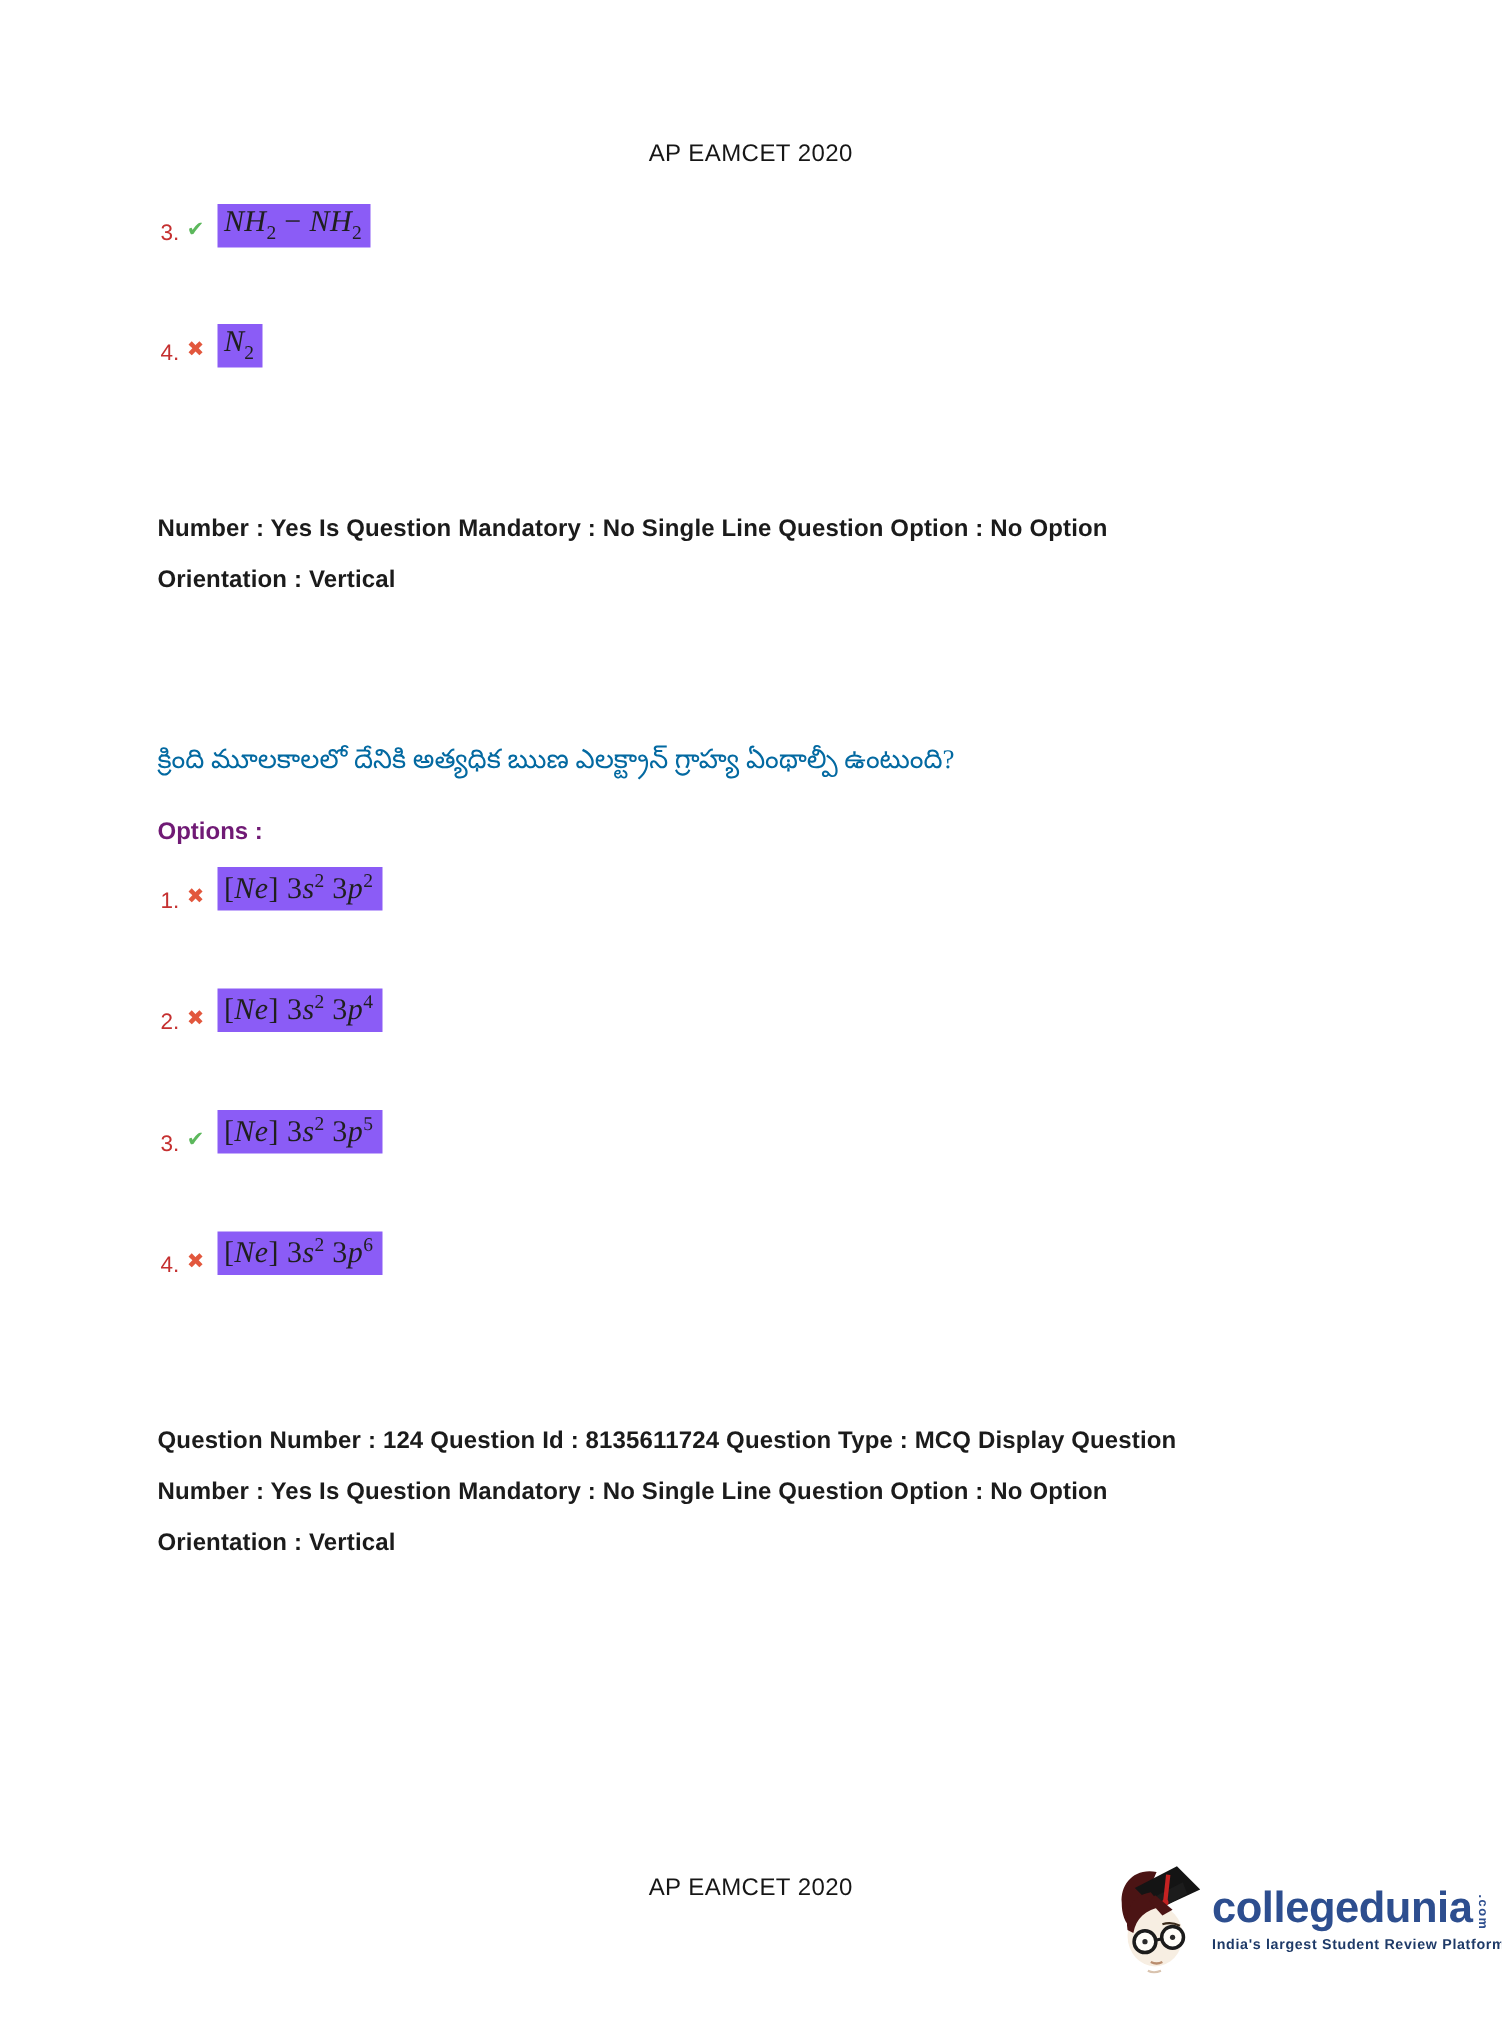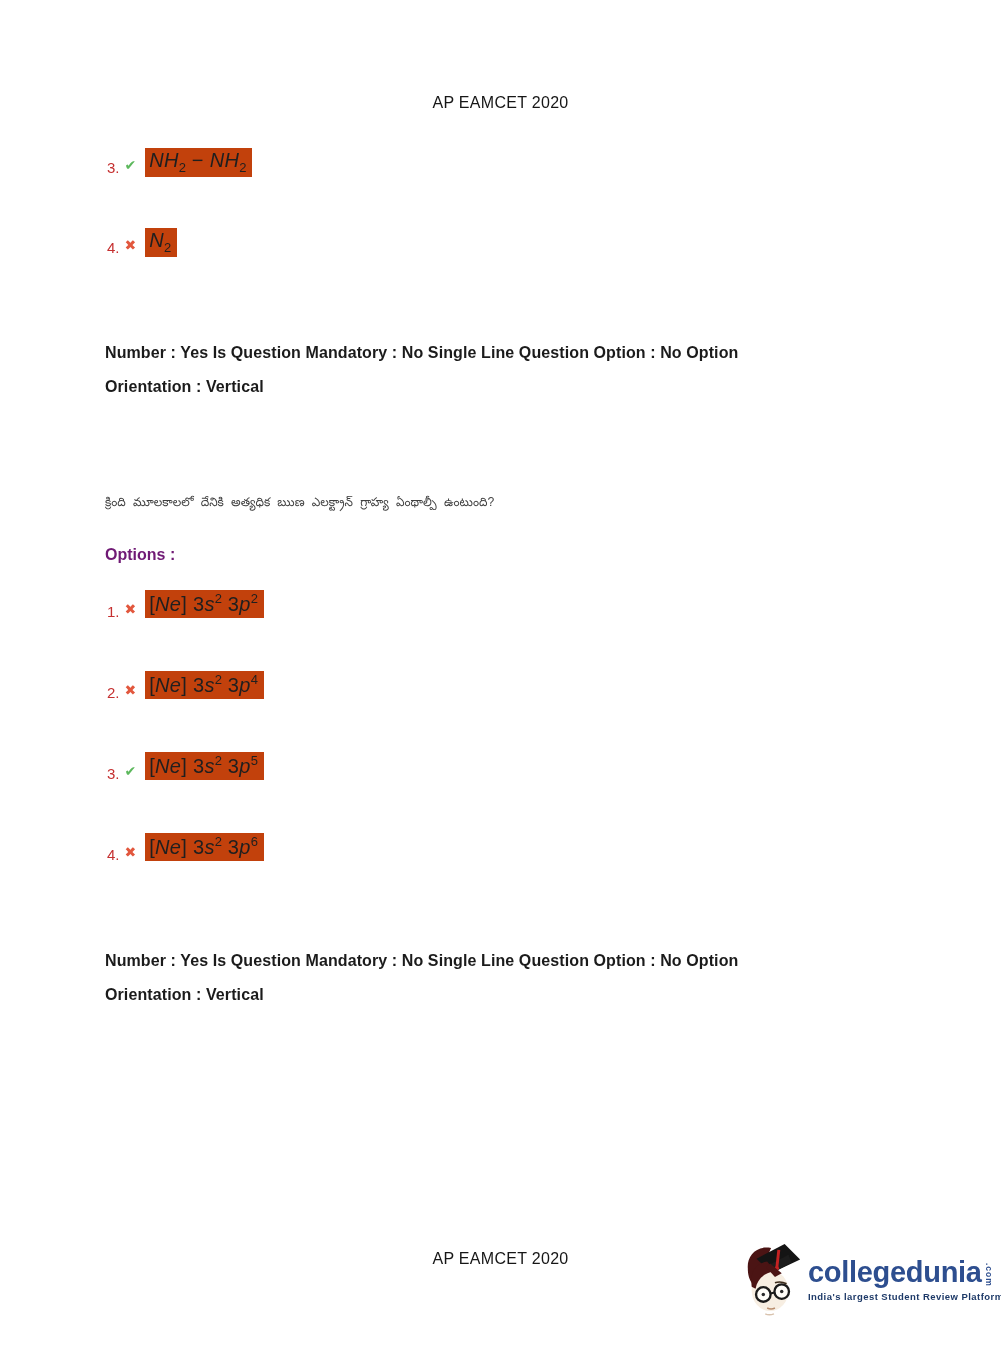--- a/index.html
+++ b/index.html
@@ -16,37 +16,36 @@
   .meta-block { position:absolute; left:105px; width:850px; }
   .meta-line {
     font-weight:bold; font-size:16px; line-height:34px;
     color:#1b1b1b; white-space:nowrap; letter-spacing:0.1px;
   }
   .q-en {
     position:absolute; left:110px;
     font-family:"Liberation Serif", serif; font-size:17px; color:#222222;
   }
   .q-te {
-    position:absolute; left:105px; font-size:12px; color:#404040;
-    font-family:Liberation Mono, monospace;
+    position:absolute; left:105px; font-size:18px; color:#0369a1;
+    font-family:Liberation Serif, serif;
   }
   .options-label { position:absolute; left:105px; font-weight:bold; font-size:16px; color:#701a75; }
   .option-row {
     position:absolute; left:107px;
     display:flex; align-items:baseline;
   }
   .opt-num { font-size:15px; color:#c53030; position:relative; top:6px; }
   .opt-mark { font-size:14px; position:relative; top:3px; margin-left:5px; }
   .opt-mark[data-mark="correct"] { color:#5cb85c; }
   .opt-mark[data-mark="wrong"]   { color:#e2573d; }
   .opt-formula {
-    font-family:Liberation Sans, sans-serif; font-size:20px; color:#1f1f1f;
-    margin-left:9px; background:#c2410c; padding:1px 6px 2px 4px;
+    font-family:Liberation Serif, serif; font-size:20px; color:#1f1f1f;
+    margin-left:9px; background:#8b5cf6; padding:1px 6px 2px 4px;
     letter-spacing:0.3px;
-    margin-top:12px;
   }
   .opt-formula .it { font-style:italic; }
   .opt-formula sub, .opt-formula sup { font-size:13px; letter-spacing:0; }
   .opt-formula sup { vertical-align:super; }
   .opt-formula sub { vertical-align:sub; }
 
   .logo {
     position:absolute; left:742px; top:1240px;
     display:flex; align-items:flex-start;
   }
@@ -109,20 +108,21 @@
     <span class="opt-mark" data-mark="correct">✔</span>
     <span class="opt-formula"><span>[</span><span class="it">Ne</span><span>] 3</span><span class="it">s</span><sup>2</sup><span> 3</span><span class="it">p</span><sup>5</sup></span>
   </div>
   <div class="option-row" style="top:821px">
     <span class="opt-num">4.</span>
     <span class="opt-mark" data-mark="wrong">✖</span>
     <span class="opt-formula"><span>[</span><span class="it">Ne</span><span>] 3</span><span class="it">s</span><sup>2</sup><span> 3</span><span class="it">p</span><sup>6</sup></span>
   </div>
 
   <div class="meta-block" style="top:944px">
+    <div class="meta-line">Question Number : 124 Question Id : 8135611724 Question Type : MCQ Display Question</div>
     <div class="meta-line">Number : Yes Is Question Mandatory : No Single Line Question Option : No Option</div>
     <div class="meta-line">Orientation : Vertical</div>
   </div>
 
   <div class="center-title" style="top:1250px">AP EAMCET 2020</div>
 
   <div class="logo">
     <svg class="mascot" viewBox="0 0 64 78" width="62" height="76" aria-hidden="true">
       <path d="M30,8 C14,5 5,17 6,29 C6,37 8,43 13,47 L19,30 L27,15 Z" fill="#4b1414"></path>
       <polygon points="15,19 44,4 60,20 30,34" fill="#141414"></polygon>

